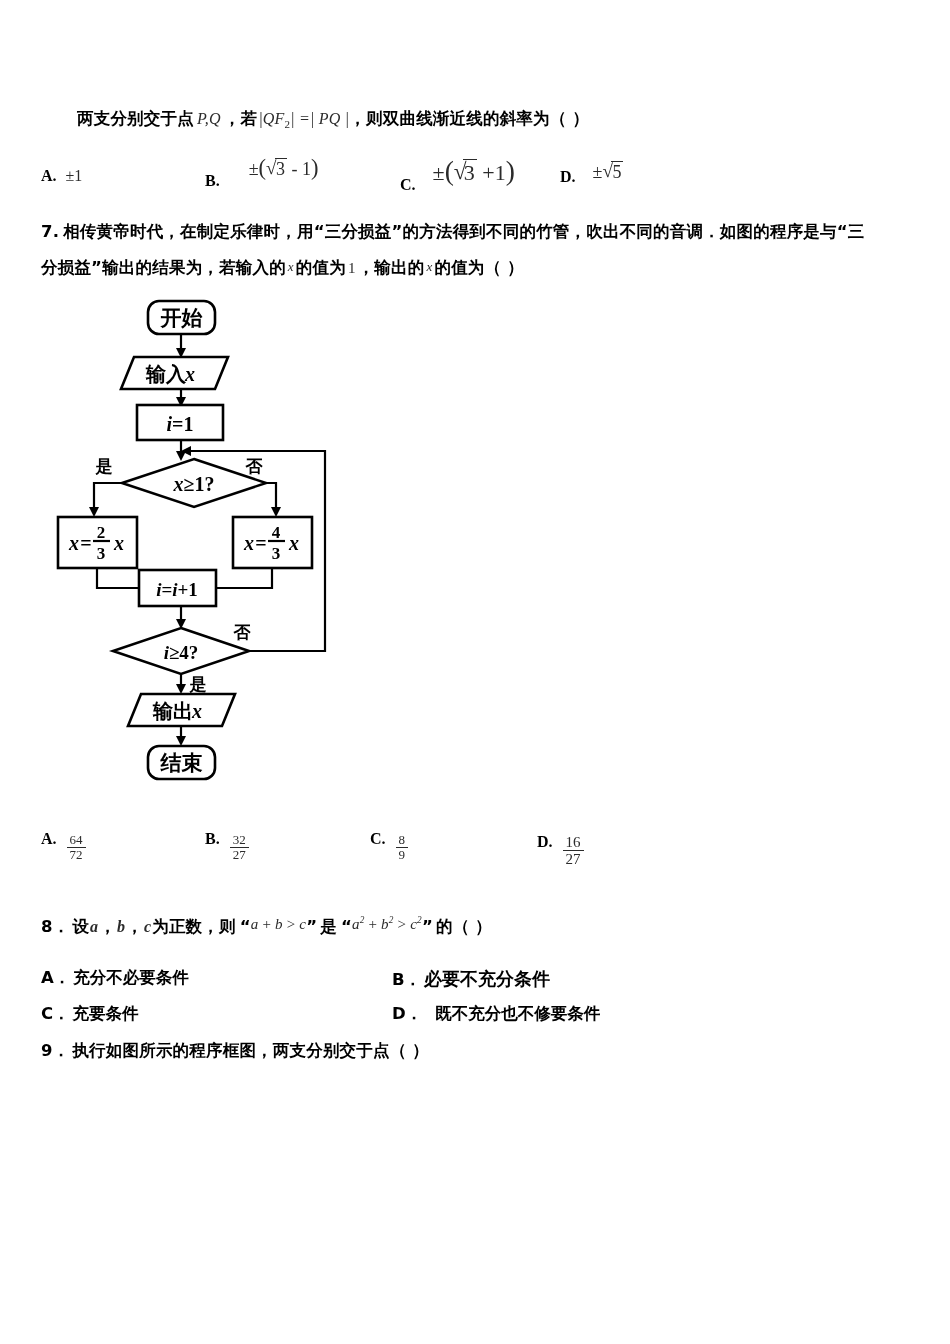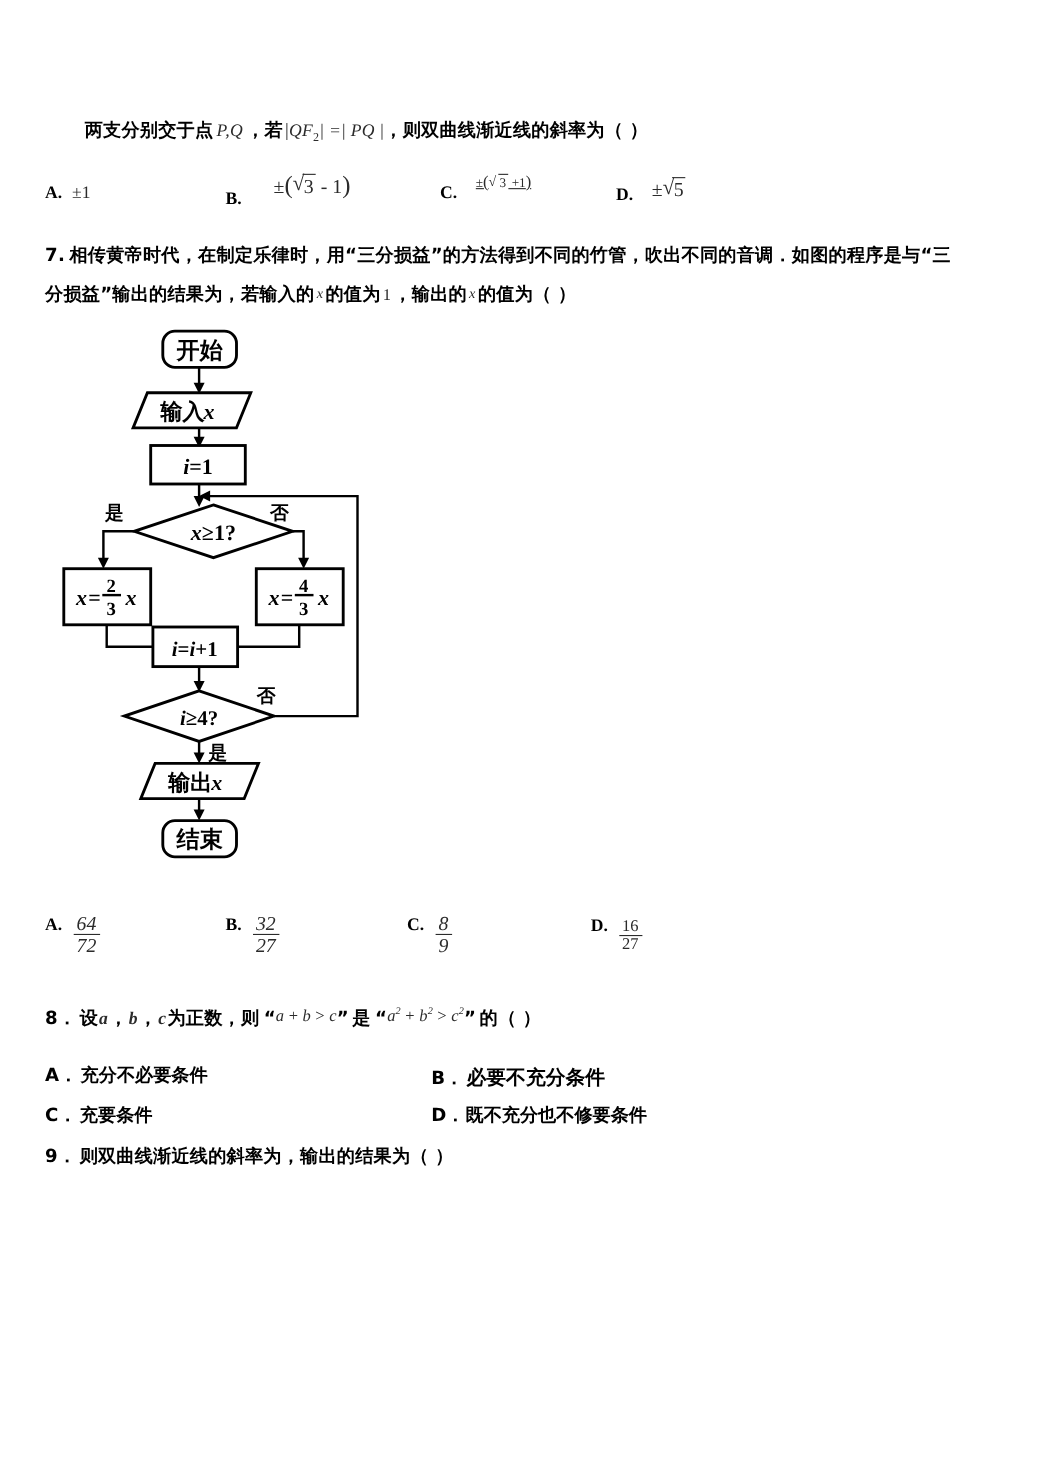--- a/index.html
+++ b/index.html
@@ -103,21 +103,21 @@
     font-style: normal;
     font-family: "Liberation Serif", "DejaVu Serif", serif;
     color: #2b2b2b;
     line-height: 1.08;
     margin: 0 1px;
   }
   .frac .num { padding: 0 3px; }
   .frac .den { padding: 0 3px; border-top: 1.2px solid #2b2b2b; }
 
   .frac.small { font-size: 15px; }
-  .frac.reg   { font-size: 18px; font-style: italic; }
+  .frac.reg   { font-size: 13px; }
 
   
   #flowchart {
     position: absolute;
     left: 0;
     top: 0;
   }
   .fc-text {
     font-family: "DejaVu Sans", "Liberation Sans", sans-serif;
     font-weight: bold;
@@ -162,21 +162,21 @@
       <span class="mathn" style="font-size:16px;">±1</span>
     </div>
 
     <div class="opt" style="left:205px; top:2px;">
       <span class="lab opt-label" style="align-self:flex-end; position:relative; top:10px;">B.</span>
       <span class="mathn" style="font-size:18px; margin-left:20px;">±<span class="paren-big">(</span><span class="sqrt"><span class="rad">3</span></span> - 1<span class="paren-big">)</span></span>
     </div>
 
     <div class="opt" style="left:400px; top:2px;">
       <span class="lab opt-label" style="position:relative; top:10px;">C.</span>
-      <span class="mathn" style="font-size:12px; margin-left:8px;text-decoration:underline;">±<span class="paren-big">(</span><span class="sqrt"><span class="rad">3</span></span> +1<span class="paren-big">)</span></span>
+      <span class="mathn" style="font-size:22px; margin-left:8px;">±<span class="paren-big">(</span><span class="sqrt"><span class="rad">3</span></span> +1<span class="paren-big">)</span></span>
     </div>
 
     <div class="opt" style="left:560px; top:6px;">
       <span class="lab opt-label" style="position:relative; top:4px;">D.</span>
       <span class="mathn" style="font-size:18px; margin-left:8px;">±<span class="sqrt"><span class="rad">5</span></span></span>
     </div>
   </div>
 
   <div class="qline" style="left:41px; top:219px;">
     <span class="cjk">7.</span><span class="cjk" style="margin-left:4px;">相传黄帝时代，在制定乐律时，用“三分损益”的方法得到不同的竹管，吹出不同的音调．如图的程序是与“三</span>
@@ -316,20 +316,20 @@
   <div class="opt" style="left:392px; top:967px;">
     <span class="cjk" style="font-size:16.5px;">B．</span>
     <span class="cjk" style="font-size:18px; margin-left:3px;">必要不充分条件</span>
   </div>
   <div class="opt" style="left:41px; top:1003px;">
     <span class="cjk" style="font-size:16.5px;">C．</span>
     <span class="cjk" style="font-size:16.5px; margin-left:3px;">充要条件</span>
   </div>
   <div class="opt" style="left:392px; top:1003px;">
     <span class="cjk" style="font-size:16.5px;">D．</span>
-    <span class="cjk" style="font-size:16.5px; margin-left:1px;">既不充分也不修要条件</span>
+    <span class="cjk" style="font-size:16.5px; margin-left:13px;">既不充分也不修要条件</span>
   </div>
 
   <div class="qline" style="left:41px; top:1038px;">
-    <span class="cjk">9．</span><span class="cjk" style="margin-left:3px;">则双曲线渐近线的斜率为，输出的结果为（   ）</span>
+    <span class="cjk">9．</span><span class="cjk" style="margin-left:3px;">执行如图所示的程序框图，两支分别交于点（   ）</span>
   </div>
 
 </div>
 
 </body></html>

